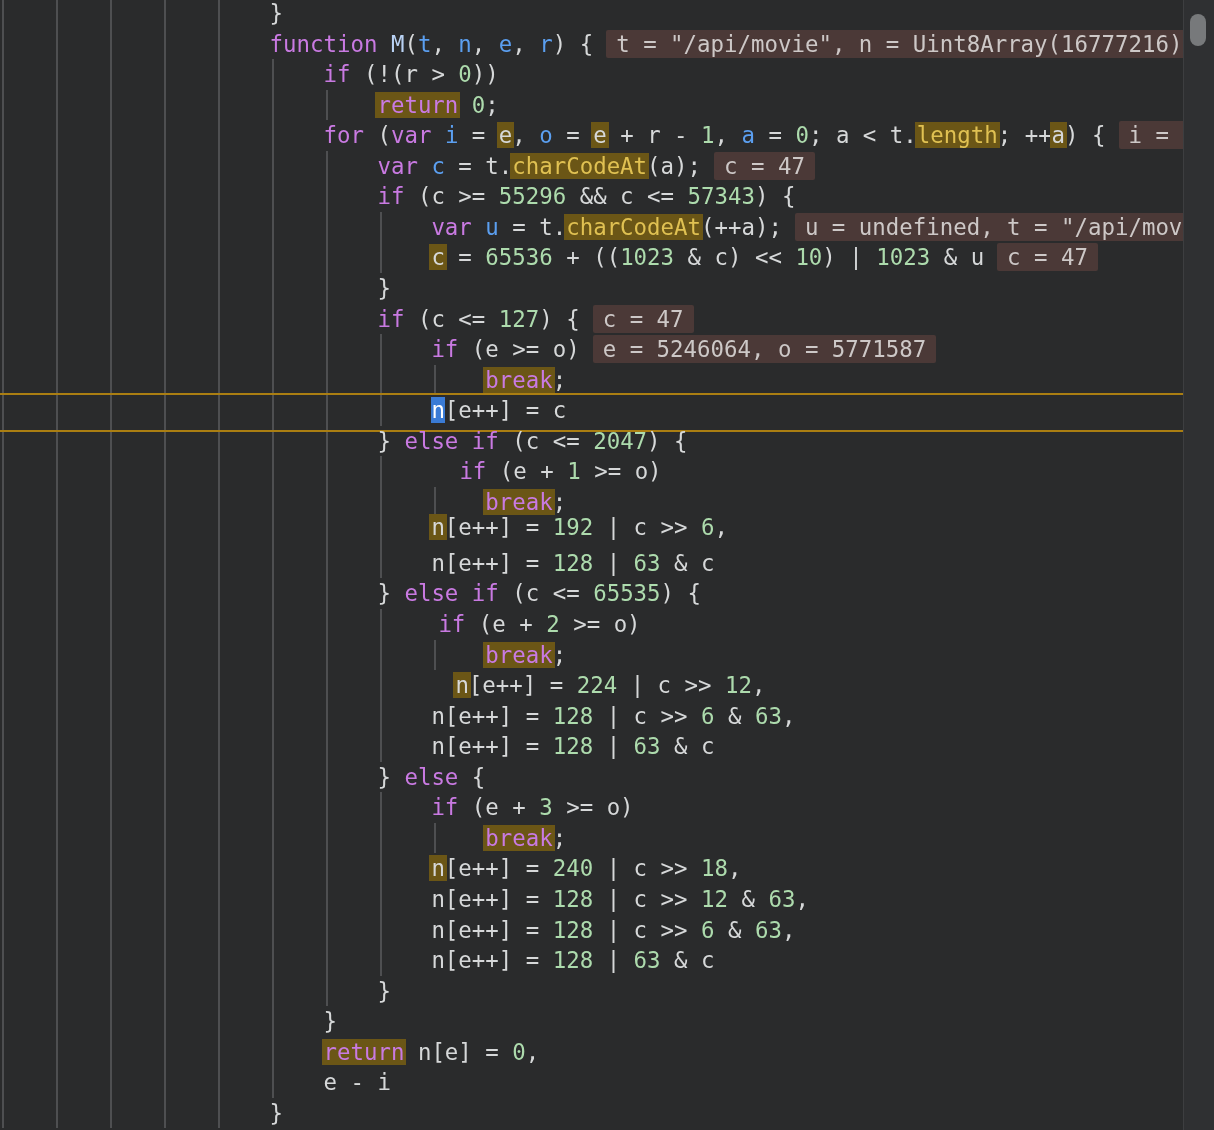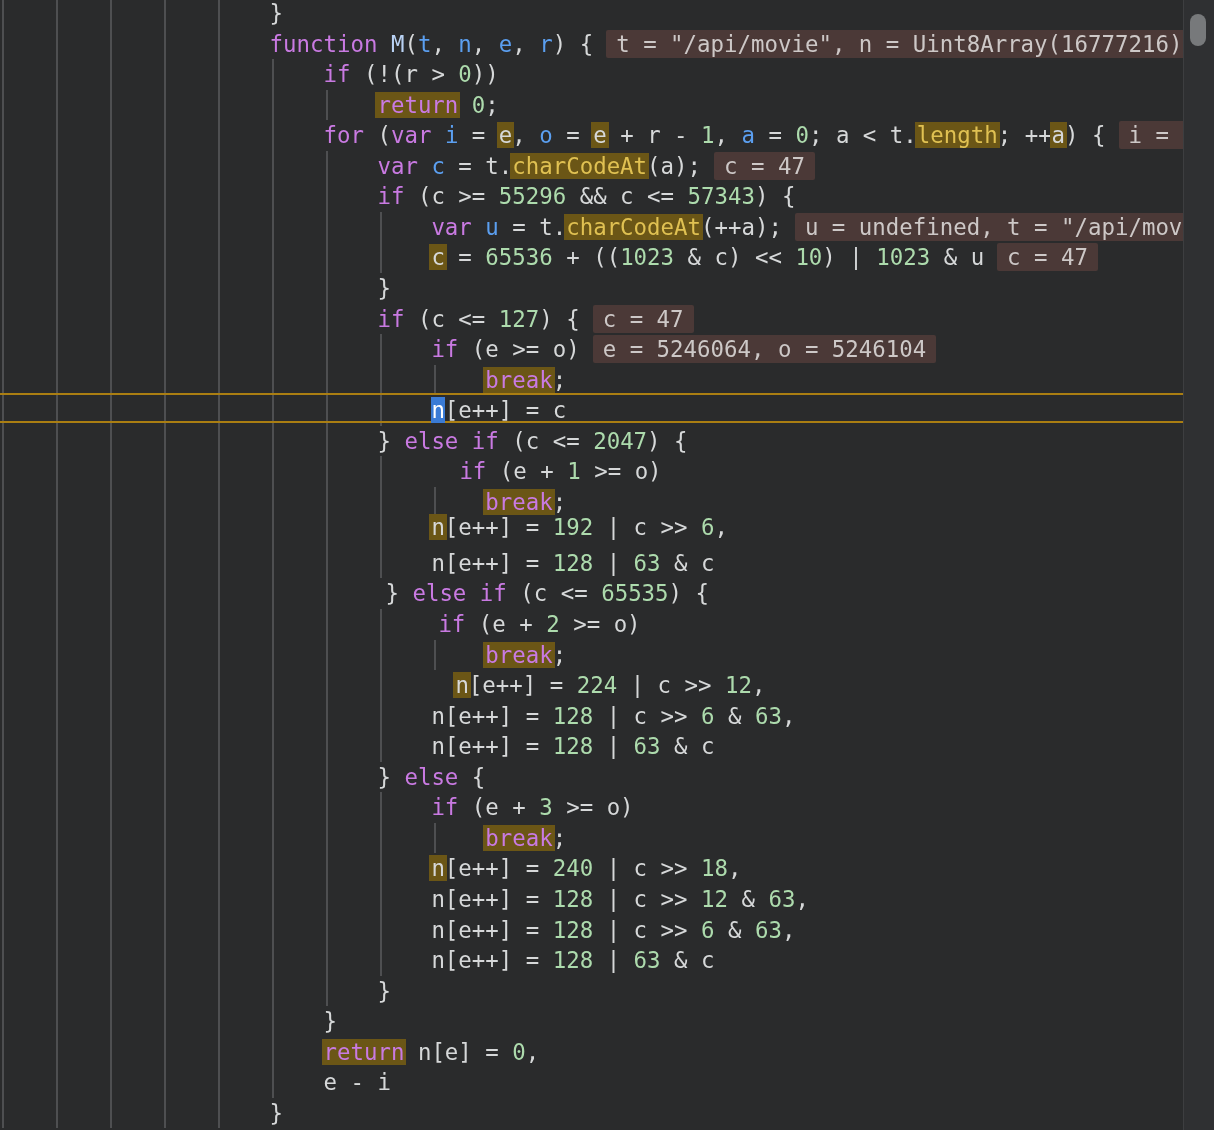--- a/index.html
+++ b/index.html
@@ -23,21 +23,21 @@
   }
   .code-line span{white-space:pre;}
   .t-k{color:var(--kw);}
   .t-d{color:var(--decl);}
   .t-f{color:var(--fname);}
   .t-n{color:var(--num);}
   .t-p{color:var(--prop);}
   .hl{background:var(--hl);box-shadow:2px 0 0 var(--hl),-2px 0 0 var(--hl);}
   .t-c{background:var(--cursor);color:#fff;}
   .exec{
-    height:30px;box-sizing:border-box;
+    height:39px;box-sizing:border-box;
     border-top:2px solid var(--exec);border-bottom:2px solid var(--exec);
   }
   .ann{
     background:var(--annbg);color:var(--anntx);margin-left:13px;
     padding:1px 10px;border-radius:2px;
   }
   .guide{position:absolute;width:2px;background:var(--guide);}
   .scrollbar-track{
     position:absolute;right:0;top:0;width:30px;height:1130px;
     background:var(--track);border-left:1px solid var(--trackline);
@@ -73,29 +73,29 @@
       <div class="code-line" style="top: 28.55px;"><span>                    </span><span class="t-k ">function</span><span class=""> </span><span class="t-f ">M</span><span class="">(</span><span class="t-d ">t</span><span class="">, </span><span class="t-d ">n</span><span class="">, </span><span class="t-d ">e</span><span class="">, </span><span class="t-d ">r</span><span class="">) {</span><span class="ann">t = "/api/movie", n = Uint8Array(16777216), e = 5246064</span></div>
       <div class="code-line" style="top: 59.1px;"><span>                        </span><span class="t-k ">if</span><span class=""> (!(r &gt; </span><span class="t-n ">0</span><span class="">))</span></div>
       <div class="code-line" style="top: 89.65px;"><span>                            </span><span class="t-k hl">return</span><span class=""> </span><span class="t-n ">0</span><span class="">;</span></div>
       <div class="code-line" style="top: 120.2px;"><span>                        </span><span class="t-k ">for</span><span class=""> (</span><span class="t-k ">var</span><span class=""> </span><span class="t-d ">i</span><span class=""> = </span><span class="hl">e</span><span class="">, </span><span class="t-d ">o</span><span class=""> = </span><span class="hl">e</span><span class=""> + r - </span><span class="t-n ">1</span><span class="">, </span><span class="t-d ">a</span><span class=""> = </span><span class="t-n ">0</span><span class="">; a &lt; t.</span><span class="t-p hl">length</span><span class="">; ++</span><span class="hl">a</span><span class="">) {</span><span class="ann">i = 5246064, o = 5246104, a = 0</span></div>
       <div class="code-line" style="top: 150.75px;"><span>                            </span><span class="t-k ">var</span><span class=""> </span><span class="t-d ">c</span><span class=""> = t.</span><span class="t-p hl">charCodeAt</span><span class="">(a);</span><span class="ann">c = 47</span></div>
       <div class="code-line" style="top: 181.3px;"><span>                            </span><span class="t-k ">if</span><span class=""> (c &gt;= </span><span class="t-n ">55296</span><span class=""> &amp;&amp; c &lt;= </span><span class="t-n ">57343</span><span class="">) {</span></div>
       <div class="code-line" style="top: 211.85px;"><span>                                </span><span class="t-k ">var</span><span class=""> </span><span class="t-d ">u</span><span class=""> = t.</span><span class="t-p hl">charCodeAt</span><span class="">(++a);</span><span class="ann">u = undefined, t = "/api/movie", n = Uint8Array(16777216)</span></div>
       <div class="code-line" style="top: 242.4px;"><span>                                </span><span class="hl">c</span><span class=""> = </span><span class="t-n ">65536</span><span class=""> + ((</span><span class="t-n ">1023</span><span class=""> &amp; c) &lt;&lt; </span><span class="t-n ">10</span><span class="">) | </span><span class="t-n ">1023</span><span class=""> &amp; u</span><span class="ann">c = 47</span></div>
       <div class="code-line" style="top: 272.95px;"><span>                            </span><span class="">}</span></div>
       <div class="code-line" style="top: 303.5px;"><span>                            </span><span class="t-k ">if</span><span class=""> (c &lt;= </span><span class="t-n ">127</span><span class="">) {</span><span class="ann">c = 47</span></div>
-      <div class="code-line" style="top: 334.05px;"><span>                                </span><span class="t-k ">if</span><span class=""> (e &gt;= o)</span><span class="ann">e = 5246064, o = 5246104</span></div>
+      <div class="code-line" style="top: 334.05px;"><span>                                </span><span class="t-k ">if</span><span class=""> (e &gt;= o)</span><span class="ann">e = 5246064, o = 5771587</span></div>
       <div class="code-line" style="top: 364.6px;"><span>                                    </span><span class="t-k hl">break</span><span class="">;</span></div>
       <div class="code-line exec" style="top: 393.15px;"><span>                                </span><span class="t-c ">n</span><span class="">[e++] = c</span></div>
       <div class="code-line" style="top: 425.7px;"><span>                            </span><span class="">} </span><span class="t-k ">else</span><span class=""> </span><span class="t-k ">if</span><span class=""> (c &lt;= </span><span class="t-n ">2047</span><span class="">) {</span></div>
       <div class="code-line" style="top: 456.25px; margin-left: 28px;"><span>                                </span><span class="t-k ">if</span><span class=""> (e + </span><span class="t-n ">1</span><span class=""> &gt;= o)</span></div>
       <div class="code-line" style="top: 486.8px;"><span>                                    </span><span class="t-k hl">break</span><span class="">;</span></div>
       <div class="code-line" style="top: 512px;"><span>                                </span><span class="hl">n</span><span class="">[e++] = </span><span class="t-n ">192</span><span class=""> | c &gt;&gt; </span><span class="t-n ">6</span><span class="">,</span></div>
       <div class="code-line" style="top: 547.9px;"><span>                                </span><span class="">n[e++] = </span><span class="t-n ">128</span><span class=""> | </span><span class="t-n ">63</span><span class=""> &amp; c</span></div>
-      <div class="code-line" style="top: 578.45px; margin-left: 8px;"><span>                            </span><span class="">} </span><span class="t-k ">else</span><span class=""> </span><span class="t-k ">if</span><span class=""> (c &lt;= </span><span class="t-n ">65535</span><span class="">) {</span></div>
+      <div class="code-line" style="top: 578.45px;"><span>                            </span><span class="">} </span><span class="t-k ">else</span><span class=""> </span><span class="t-k ">if</span><span class=""> (c &lt;= </span><span class="t-n ">65535</span><span class="">) {</span></div>
       <div class="code-line" style="top: 609px; margin-left: 7px;"><span>                                </span><span class="t-k ">if</span><span class=""> (e + </span><span class="t-n ">2</span><span class=""> &gt;= o)</span></div>
       <div class="code-line" style="top: 639.55px;"><span>                                    </span><span class="t-k hl">break</span><span class="">;</span></div>
       <div class="code-line" style="top: 670.1px; margin-left: 24px;"><span>                                </span><span class="hl">n</span><span class="">[e++] = </span><span class="t-n ">224</span><span class=""> | c &gt;&gt; </span><span class="t-n ">12</span><span class="">,</span></div>
       <div class="code-line" style="top: 700.65px;"><span>                                </span><span class="">n[e++] = </span><span class="t-n ">128</span><span class=""> | c &gt;&gt; </span><span class="t-n ">6</span><span class=""> &amp; </span><span class="t-n ">63</span><span class="">,</span></div>
       <div class="code-line" style="top: 731.2px;"><span>                                </span><span class="">n[e++] = </span><span class="t-n ">128</span><span class=""> | </span><span class="t-n ">63</span><span class=""> &amp; c</span></div>
       <div class="code-line" style="top: 761.75px;"><span>                            </span><span class="">} </span><span class="t-k ">else</span><span class=""> {</span></div>
       <div class="code-line" style="top: 792.3px;"><span>                                </span><span class="t-k ">if</span><span class=""> (e + </span><span class="t-n ">3</span><span class=""> &gt;= o)</span></div>
       <div class="code-line" style="top: 822.85px;"><span>                                    </span><span class="t-k hl">break</span><span class="">;</span></div>
       <div class="code-line" style="top: 853.4px;"><span>                                </span><span class="hl">n</span><span class="">[e++] = </span><span class="t-n ">240</span><span class=""> | c &gt;&gt; </span><span class="t-n ">18</span><span class="">,</span></div>
       <div class="code-line" style="top: 883.95px;"><span>                                </span><span class="">n[e++] = </span><span class="t-n ">128</span><span class=""> | c &gt;&gt; </span><span class="t-n ">12</span><span class=""> &amp; </span><span class="t-n ">63</span><span class="">,</span></div>

